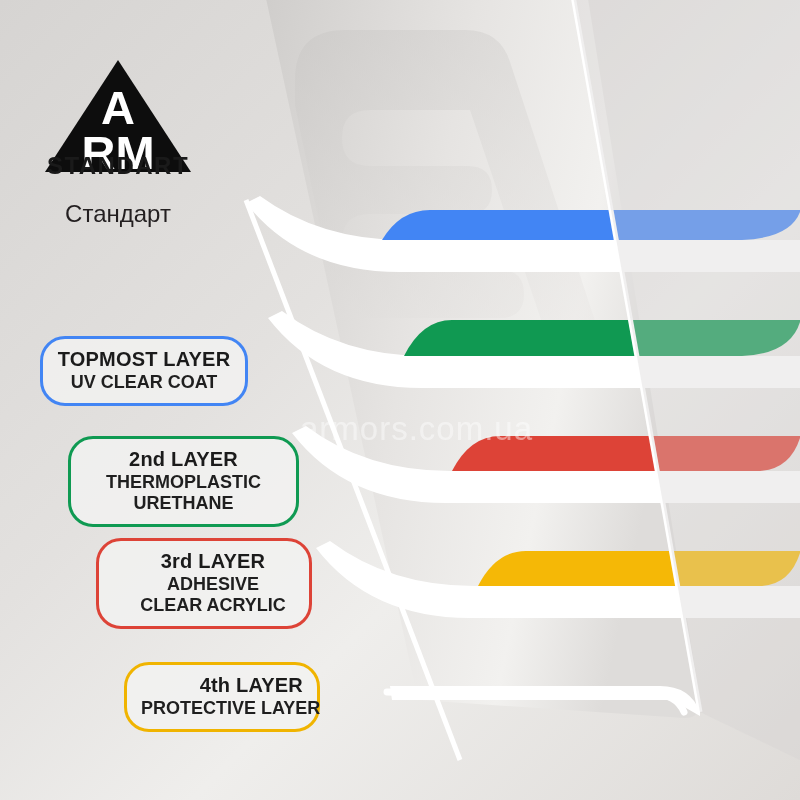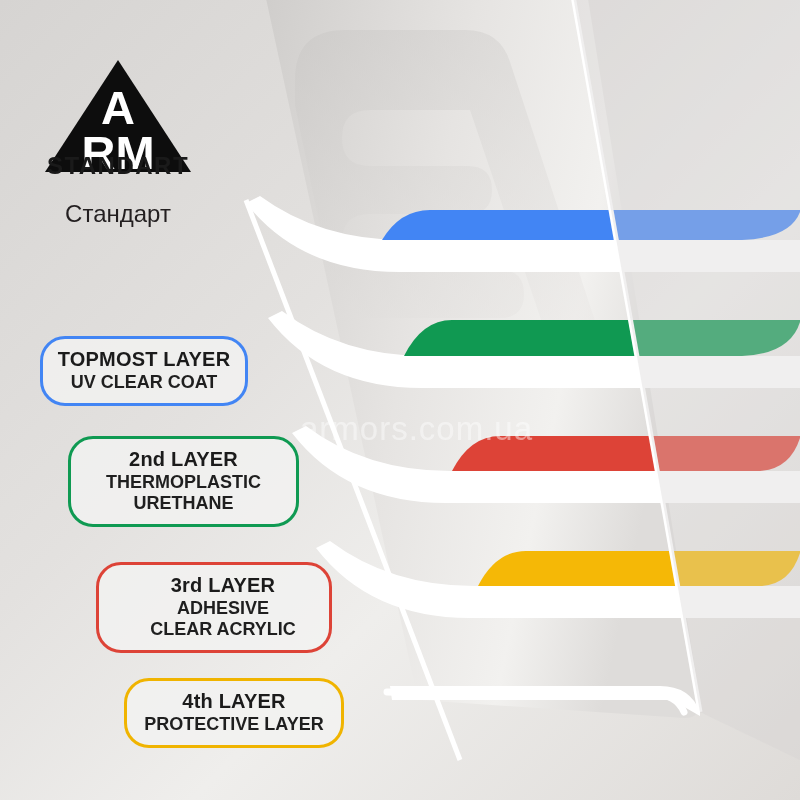--- a/index.html
+++ b/index.html
@@ -85,22 +85,22 @@
   .callout .sub {
     font-size: 18px;
     font-weight: 700;
     color: #1f1f1f;
     line-height: 1.18;
     white-space: nowrap;
   }
 
   #callout-1 { left: 40px;  top: 336px; width: 208px; }
   #callout-2 { left: 68px;  top: 436px; width: 231px; }
-  #callout-3 { left: 96px;  top: 562px; width: 236px; padding-left: 32px; }
-  #callout-4 { left: 124px; top: 678px; width: 220px; }
+  #callout-3 { left: 96px;  top: 538px; width: 216px; padding-left: 32px; }
+  #callout-4 { left: 124px; top: 662px; width: 196px; text-align: right; }
 </style>
 </head>
 <body>
 
 <div id="stage">
 
   <svg id="film-art" viewBox="0 0 800 800">
     <defs>
       <linearGradient id="gSheet1" x1="0" y1="0" x2="1" y2="0.35">
         <stop offset="0%" stop-color="#cfcdcb"></stop>

